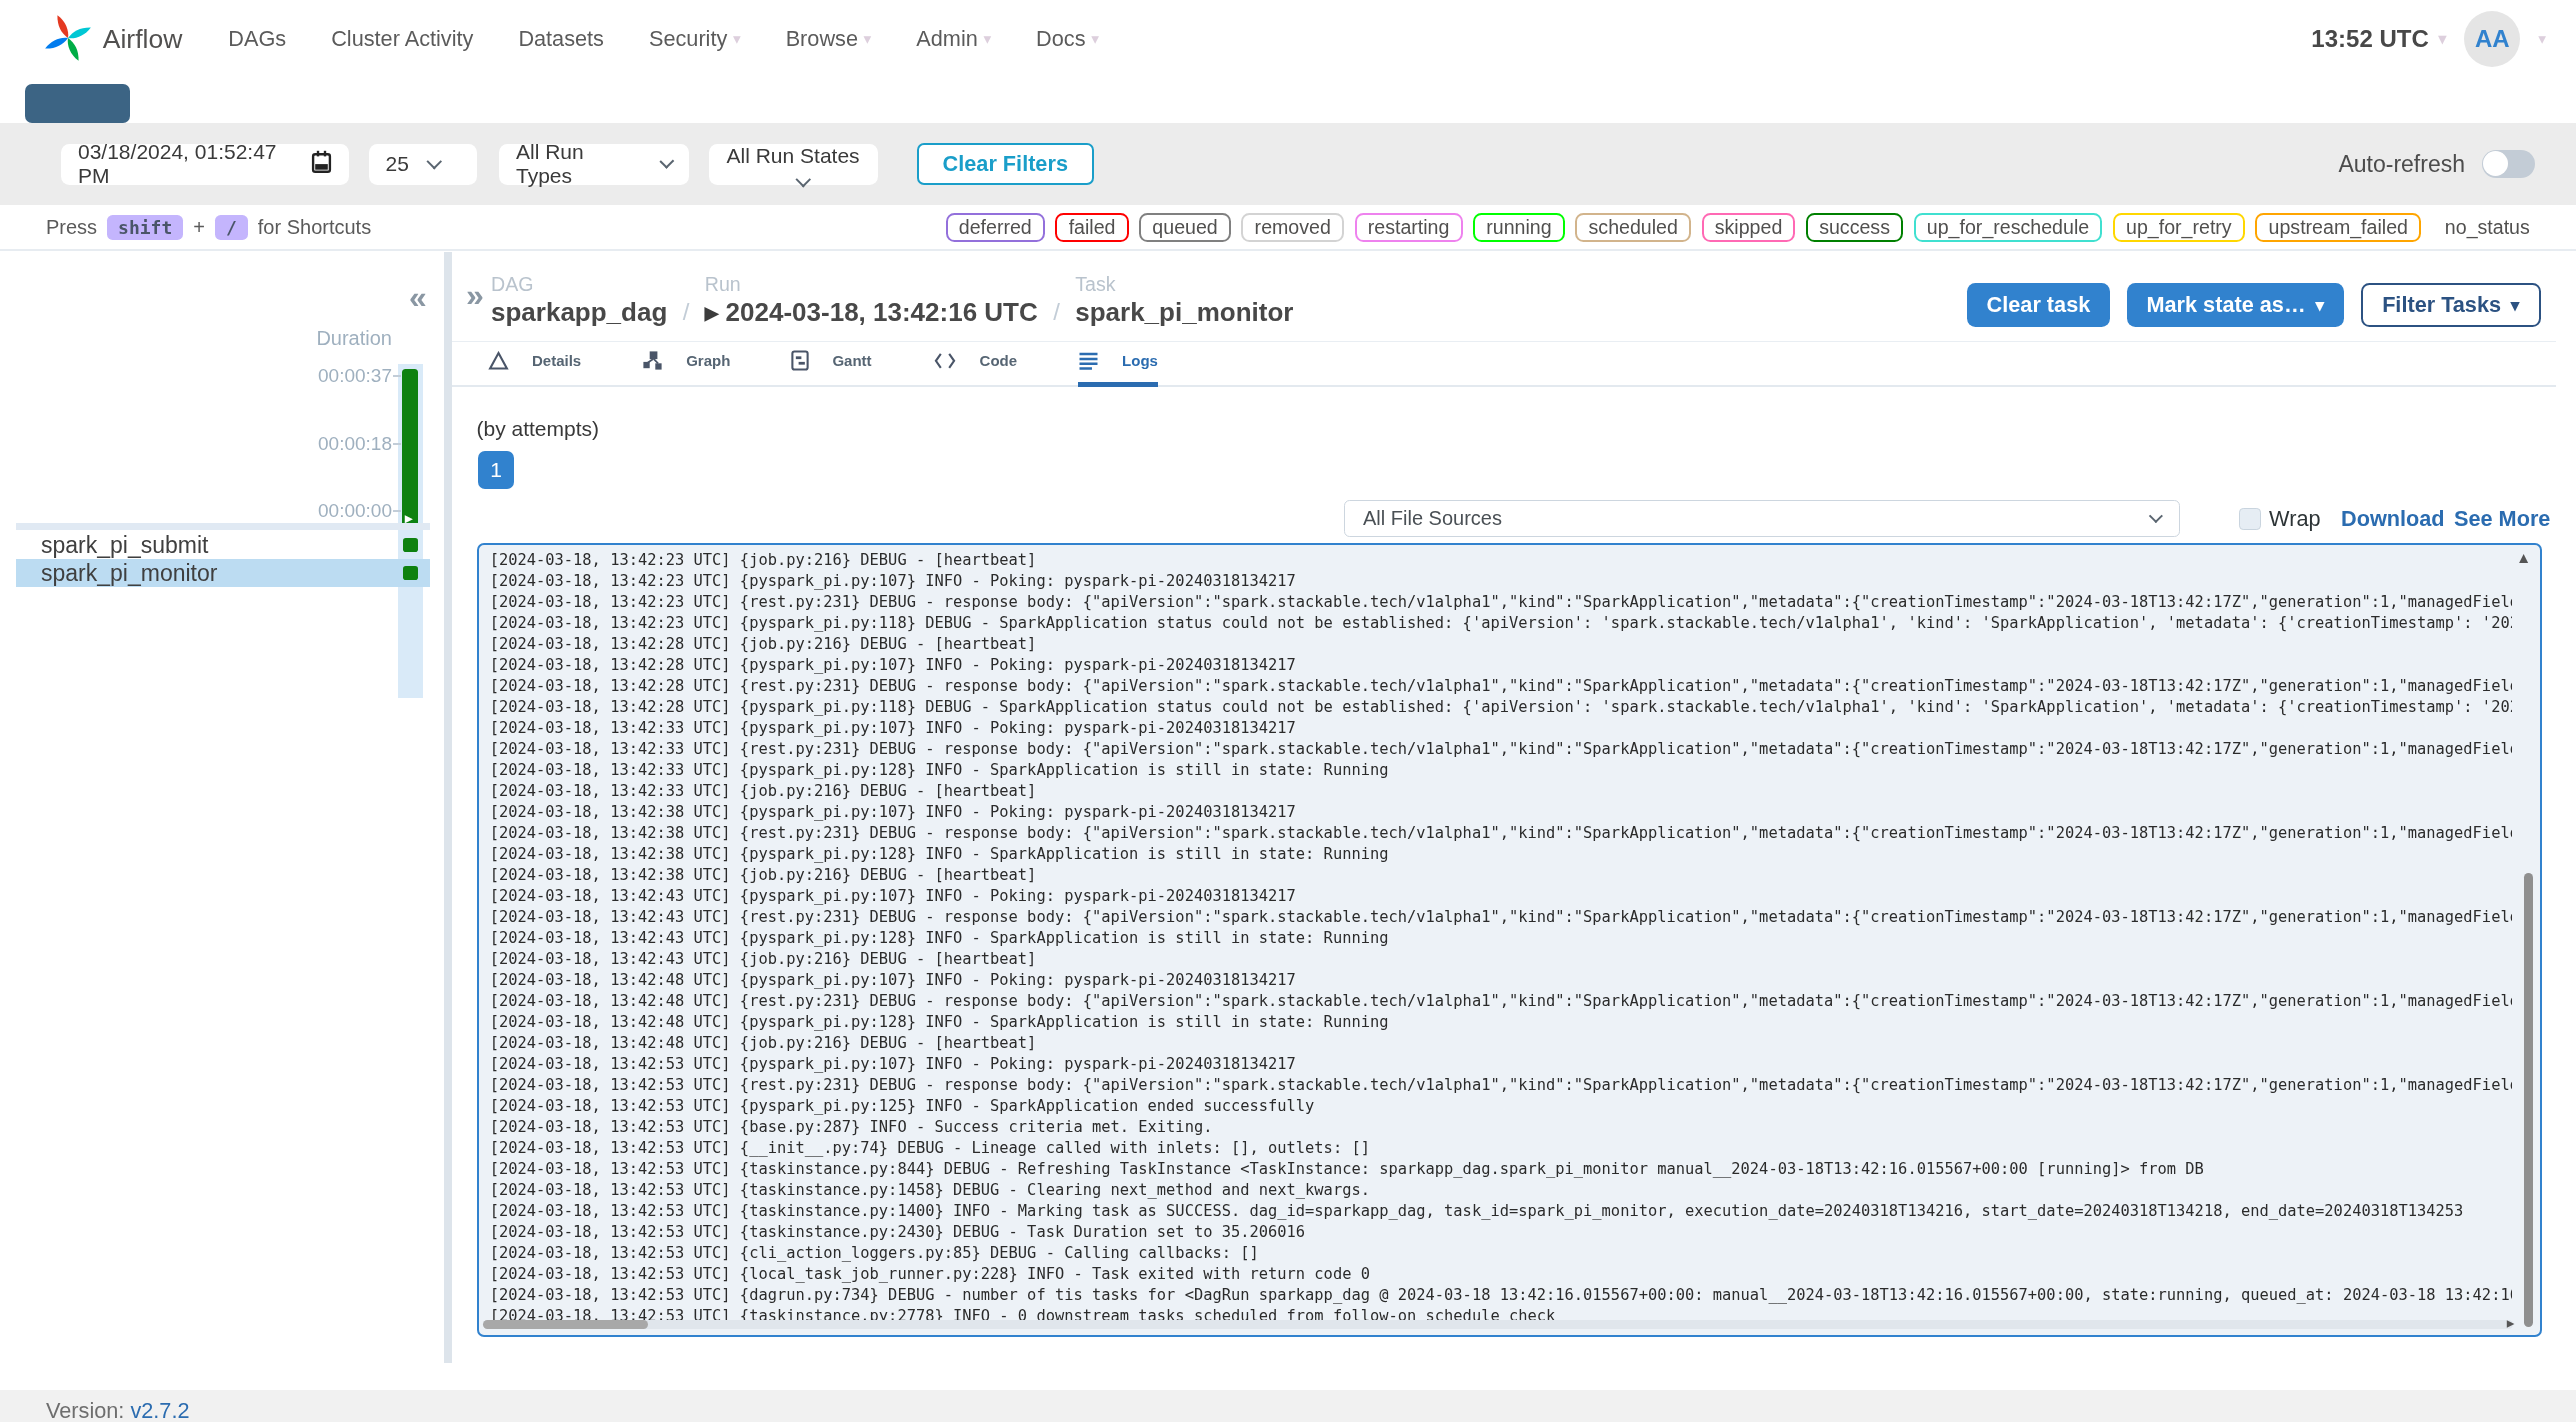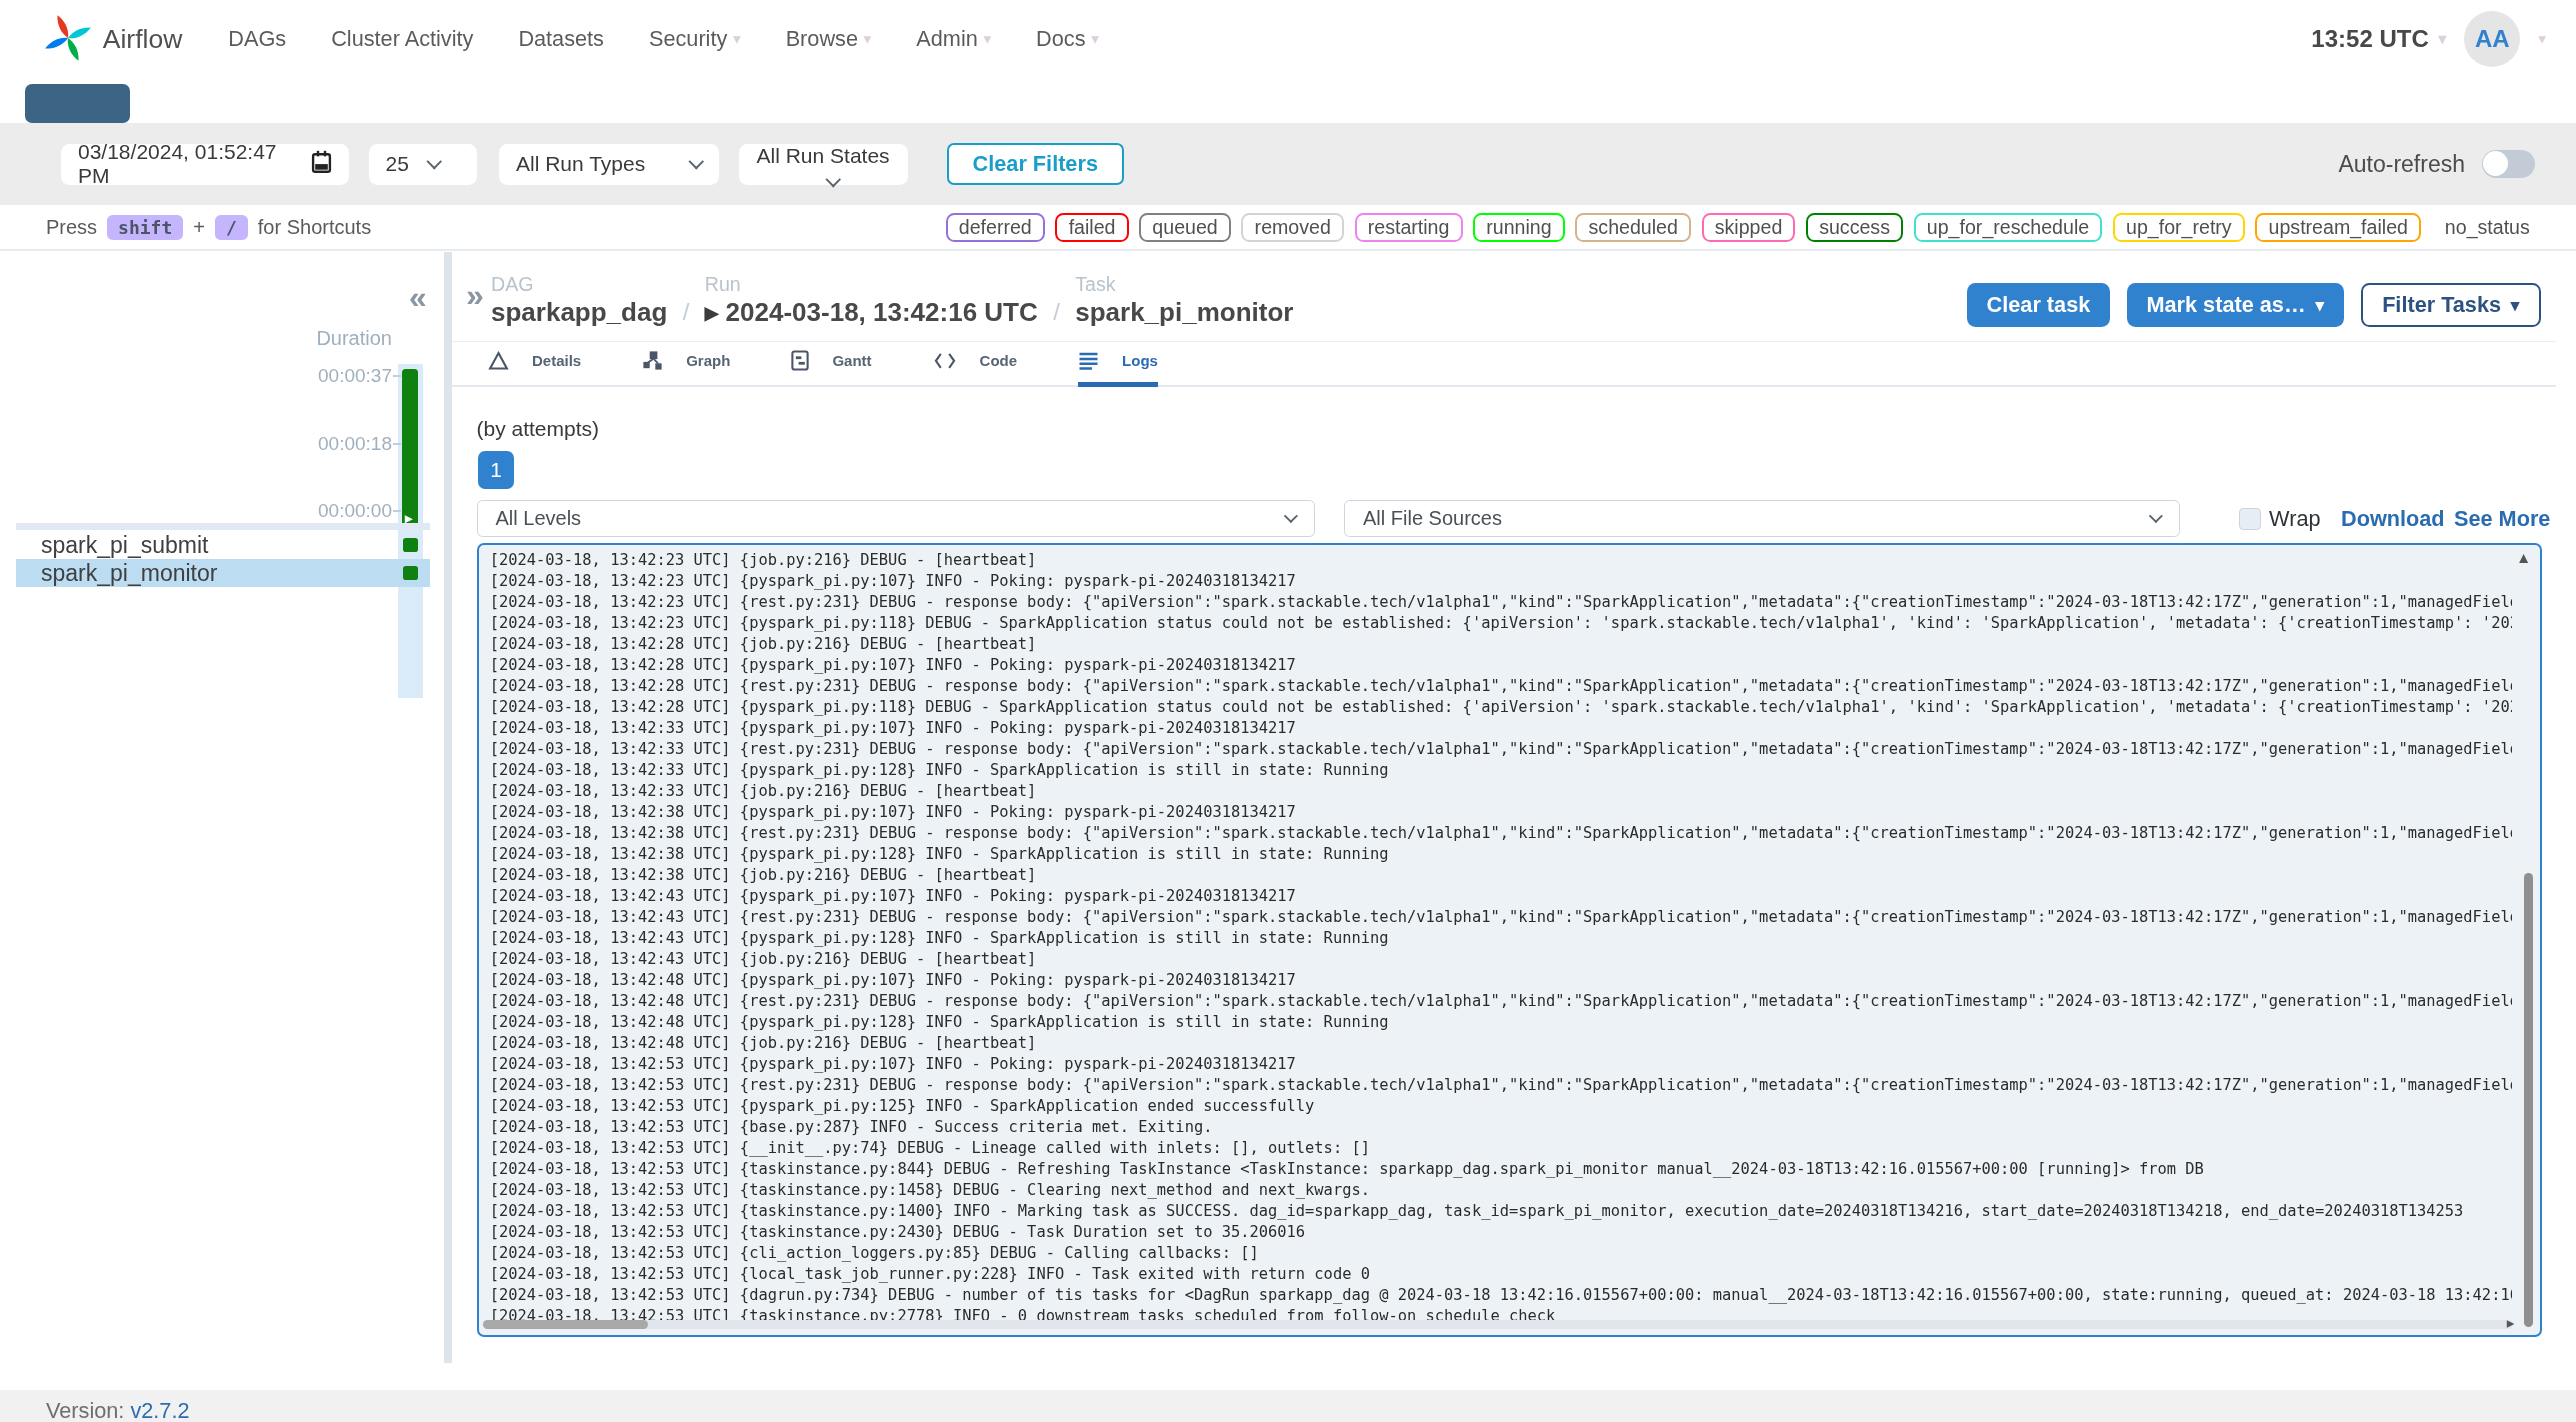--- a/index.html
+++ b/index.html
@@ -26,21 +26,21 @@
   
   .filterbar { position: absolute; left: 0; top: 123px; width: 100%; height: 82px; background: #ececec;
                display: flex; align-items: center; z-index: 4; }
   .f-input { height: 41px; background: #fff; border: none; border-radius: 8.4px; font-size: 21px; color: #3a3a3a;
              display: flex; align-items: center; padding: 0 17px; }
   .date-input { margin-left: 61px; width: 288px; justify-content: space-between; cursor: text; }
   .sel { position: relative; cursor: pointer; }
   .sel .chev { width: 10.5px; height: 10.5px; border-right: 2.8px solid #5a6570; border-bottom: 2.8px solid #5a6570;
                transform: rotate(45deg); margin-left: 19.6px; margin-top: -5.6px; }
   .sel-25 { margin-left: 19.6px; width: 108px; }
-  .sel-types { margin-left: 22.4px; width: 220px; justify-content: space-between; }
+  .sel-types { margin-left: 22.4px; width: 190px; justify-content: space-between; }
   .sel-states { margin-left: 19.6px; width: 169px; justify-content: space-between; flex-direction: column; }
   .clear-filters { margin-left: 39px; height: 42px; padding: 0 24px; background: #fff; border: 2.1px solid #1a9ec9;
                    border-radius: 7px; color: #1a9ec9; font-size: 21.7px; font-weight: bold;
                    display: flex; align-items: center; cursor: pointer; }
   .autorefresh { margin-left: auto; margin-right: 41px; display: flex; align-items: center; gap: 17px; }
   .autorefresh-label { font-size: 23px; color: #4c4c4c; }
   .toggle { width: 53px; height: 28px; border-radius: 14px; background: #c3ccd6; position: relative; cursor: pointer; }
   .toggle .knob { position: absolute; left: 1.4px; top: 1.4px; width: 25px; height: 25px; border-radius: 50%; background: #fff; }
 
   
@@ -373,24 +373,20 @@
             <path d="M2 3 H28 M2 10 H28 M2 17 H28 M2 24 H20" stroke="#2b6cb0" stroke-width="3.6" fill="none"></path>
           </svg>
         </span>
           <span>Logs</span>
       </span>
     </div>
 
     <div class="by-attempts">(by attempts)</div>
     <button class="attempt-btn">1</button>
 
-    <div class="log-select sel-levels">
-      <span>All Levels</span>
-        <span class="chev"></span>
-    </div>
     <div class="log-select sel-sources">
       <span>All File Sources</span>
         <span class="chev"></span>
     </div>
     <div class="wrap-group">
       <span class="checkbox"></span>
       <span class="wrap-label">Wrap</span>
     </div>
     <span class="loglink link-download">Download</span>
     <span class="loglink link-seemore">See More</span>

